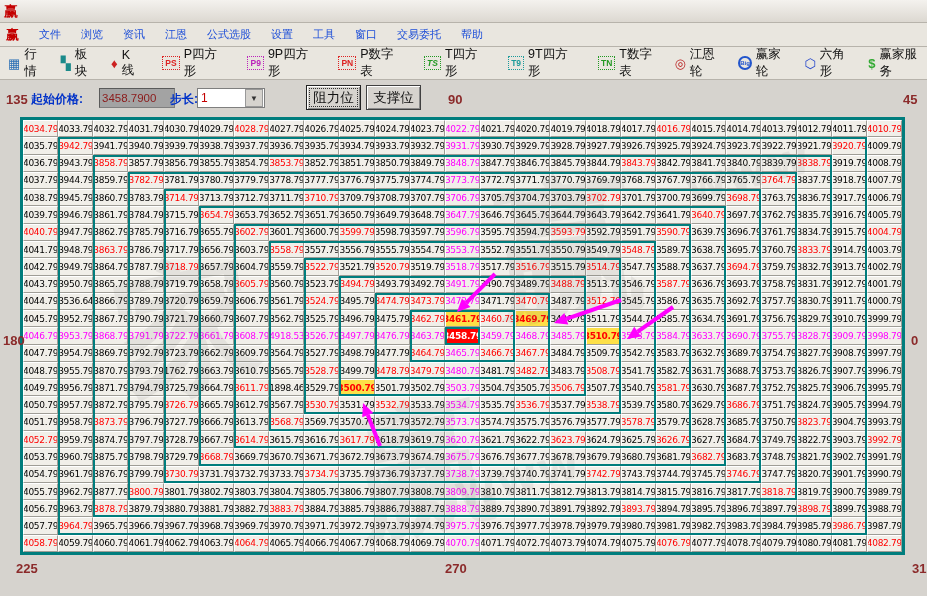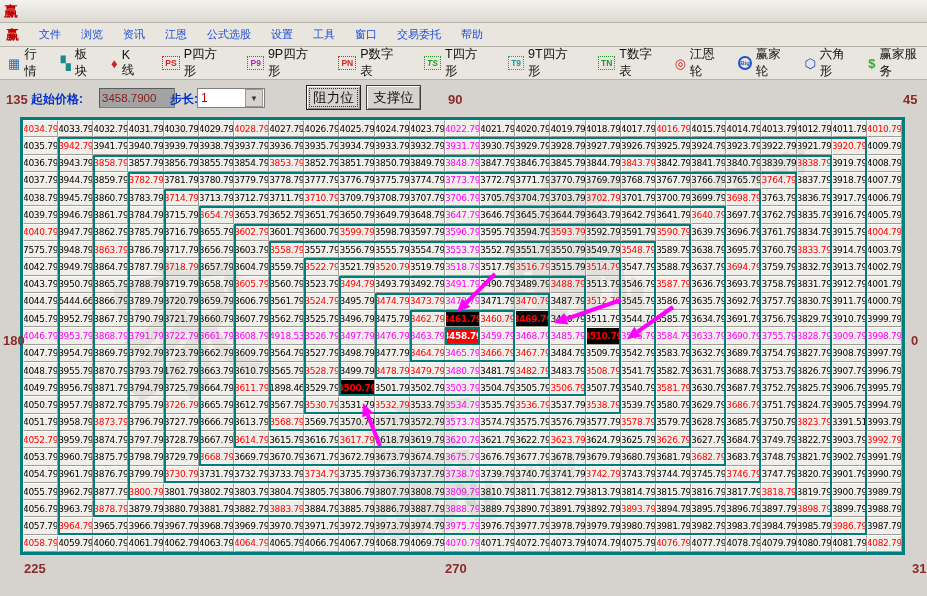--- a/index.html
+++ b/index.html
@@ -41,21 +41,21 @@
   .gridwrap{position:absolute;left:20px;top:117px;width:885px;height:438px;
        border:3px solid #007d7d;box-sizing:border-box;background:#f1efe9;}
   .cells{position:absolute;inset:0;display:grid;
        grid-template-columns:repeat(25,1fr);grid-template-rows:repeat(25,1fr);}
   .cell{min-width:0;overflow:hidden;display:flex;align-items:center;justify-content:center;
        font-size:9px;letter-spacing:-0.3px;white-space:nowrap;color:#000;background:#f1efe9;
        border:1px solid;border-color:#ffffff #9f9d96 #9f9d96 #ffffff;box-sizing:border-box;
        font-family:"DejaVu Sans",sans-serif;}
   .cell.red{color:#ff0000;}
   .cell.magenta{color:#ff00ff;text-align:center;}
-  .cell.yellow{background:#000000;color:#ff0000;font-weight:bold;}
+  .cell.yellow{background:#fde047;color:#ff0000;font-weight:bold;}
   .cell.center{background:#ff0000;color:#ffffff;font-weight:bold;}
   .ring{position:absolute;border:2px solid #007d7d;box-sizing:border-box;pointer-events:none;z-index:3;}
   .wm{position:absolute;color:#6e6e6e;opacity:0.10;font-weight:bold;pointer-events:none;z-index:2;
        font-family:"DejaVu Sans",sans-serif;}
   .arrows{position:absolute;inset:0;pointer-events:none;z-index:4;}
   .sidelabel{position:absolute;color:#8b2a2a;font-size:13px;font-weight:bold;}
 </style>
 <title>赢家江恩专业版[赢家内部服务平台] - [价格正方形]</title></head>
 <body>
 
@@ -319,21 +319,21 @@
       <div class="cell red">3593.79</div>
       <div class="cell">3592.79</div>
       <div class="cell">3591.79</div>
       <div class="cell red">3590.79</div>
       <div class="cell">3639.79</div>
       <div class="cell">3696.79</div>
       <div class="cell">3761.79</div>
       <div class="cell">3834.79</div>
       <div class="cell">3915.79</div>
       <div class="cell red">4004.79</div>
-      <div class="cell">7575.79</div>
+      <div class="cell">4041.79</div>
       <div class="cell">3948.79</div>
       <div class="cell red">3863.79</div>
       <div class="cell">3786.79</div>
       <div class="cell">3717.79</div>
       <div class="cell">3656.79</div>
       <div class="cell">3603.79</div>
       <div class="cell red">3558.79</div>
       <div class="cell">3557.79</div>
       <div class="cell">3556.79</div>
       <div class="cell">3555.79</div>
@@ -395,21 +395,21 @@
       <div class="cell">3513.79</div>
       <div class="cell">3546.79</div>
       <div class="cell red">3587.79</div>
       <div class="cell">3636.79</div>
       <div class="cell">3693.79</div>
       <div class="cell">3758.79</div>
       <div class="cell">3831.79</div>
       <div class="cell">3912.79</div>
       <div class="cell">4001.79</div>
       <div class="cell">4044.79</div>
-      <div class="cell">6444.66</div>
+      <div class="cell">3536.64</div>
       <div class="cell">3866.79</div>
       <div class="cell">3789.79</div>
       <div class="cell">3720.79</div>
       <div class="cell">3659.79</div>
       <div class="cell">3606.79</div>
       <div class="cell">3561.79</div>
       <div class="cell red">3524.79</div>
       <div class="cell">3495.79</div>
       <div class="cell red">3474.79</div>
       <div class="cell red">3473.79</div>
@@ -592,21 +592,21 @@
       <div class="cell">3574.79</div>
       <div class="cell">3575.79</div>
       <div class="cell">3576.79</div>
       <div class="cell">3577.79</div>
       <div class="cell red">3578.79</div>
       <div class="cell">3579.79</div>
       <div class="cell">3628.79</div>
       <div class="cell">3685.79</div>
       <div class="cell">3750.79</div>
       <div class="cell red">3823.79</div>
-      <div class="cell">3391.51</div>
+      <div class="cell">3904.79</div>
       <div class="cell">3993.79</div>
       <div class="cell red">4052.79</div>
       <div class="cell">3959.79</div>
       <div class="cell">3874.79</div>
       <div class="cell">3797.79</div>
       <div class="cell">3728.79</div>
       <div class="cell">3667.79</div>
       <div class="cell red">3614.79</div>
       <div class="cell">3615.79</div>
       <div class="cell">3616.79</div>
@@ -805,15 +805,15 @@
       <polygon points="531,203 541.3475765074495,193.10415943830546 545.2437990395861,204.4540250753988" fill="#ff00ff"></polygon>
       <line x1="650" y1="187" x2="614.6717676232113" y2="211.5761616534182" stroke="#ff00ff" stroke-width="4"></line>
       <polygon points="604,219 611.2453806940197,206.65073044270528 618.0981545524029,216.50159286413114" fill="#ff00ff"></polygon>
       <line x1="357" y1="326" x2="344.77956556182414" y2="295.08948936226113" stroke="#ff00ff" stroke-width="4"></line>
       <polygon points="340,283 350.3593298828677,292.8835360260346 339.1998012407806,297.29544269848765" fill="#ff00ff"></polygon>
     </svg>
 </div>
 
 <span class="sidelabel" style="left:3px;top:333px;">180</span>
 <span class="sidelabel" style="left:911px;top:333px;">0</span>
-<span class="sidelabel" style="left:24px;top:561px;">225</span>
+<span class="sidelabel" style="left:16px;top:561px;">225</span>
 <span class="sidelabel" style="left:445px;top:561px;">270</span>
 <span class="sidelabel" style="left:912px;top:561px;">315</span>
 
 </body></html>

